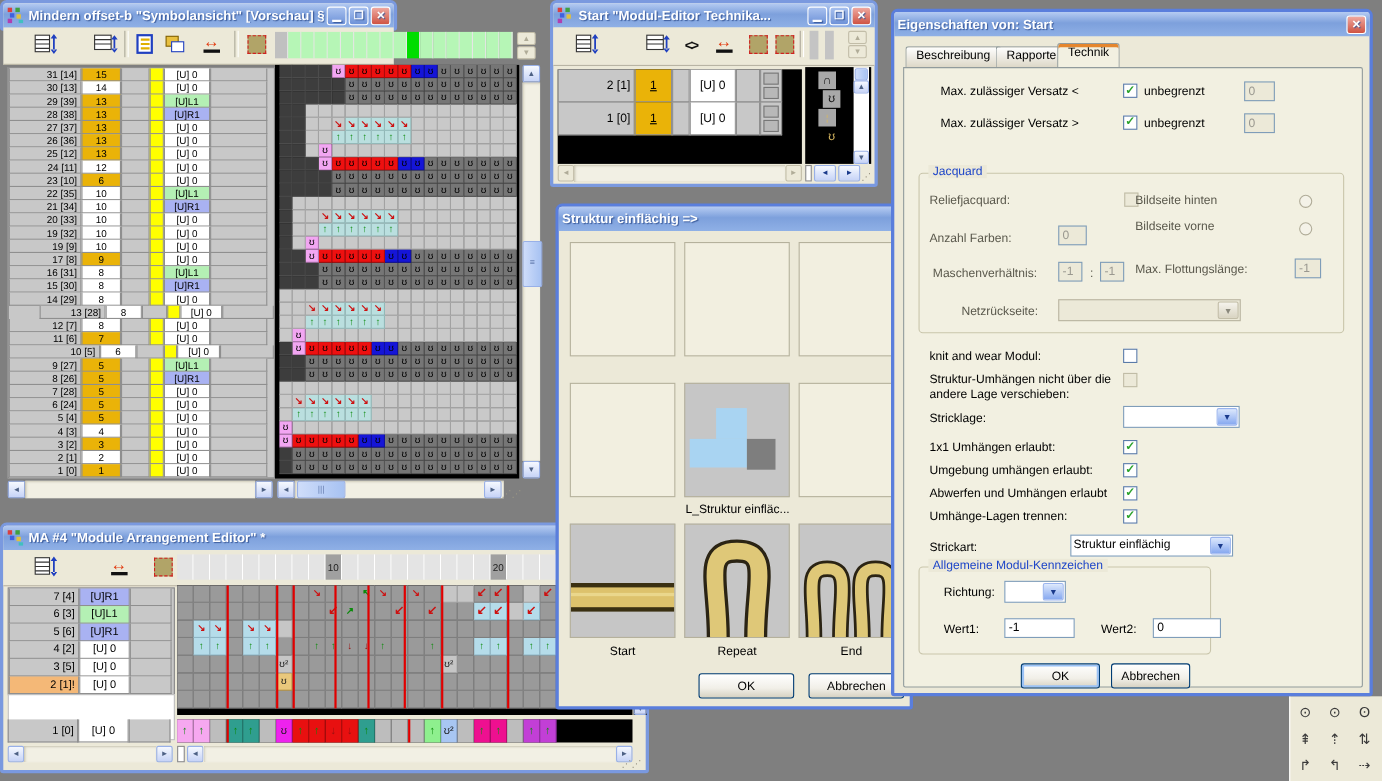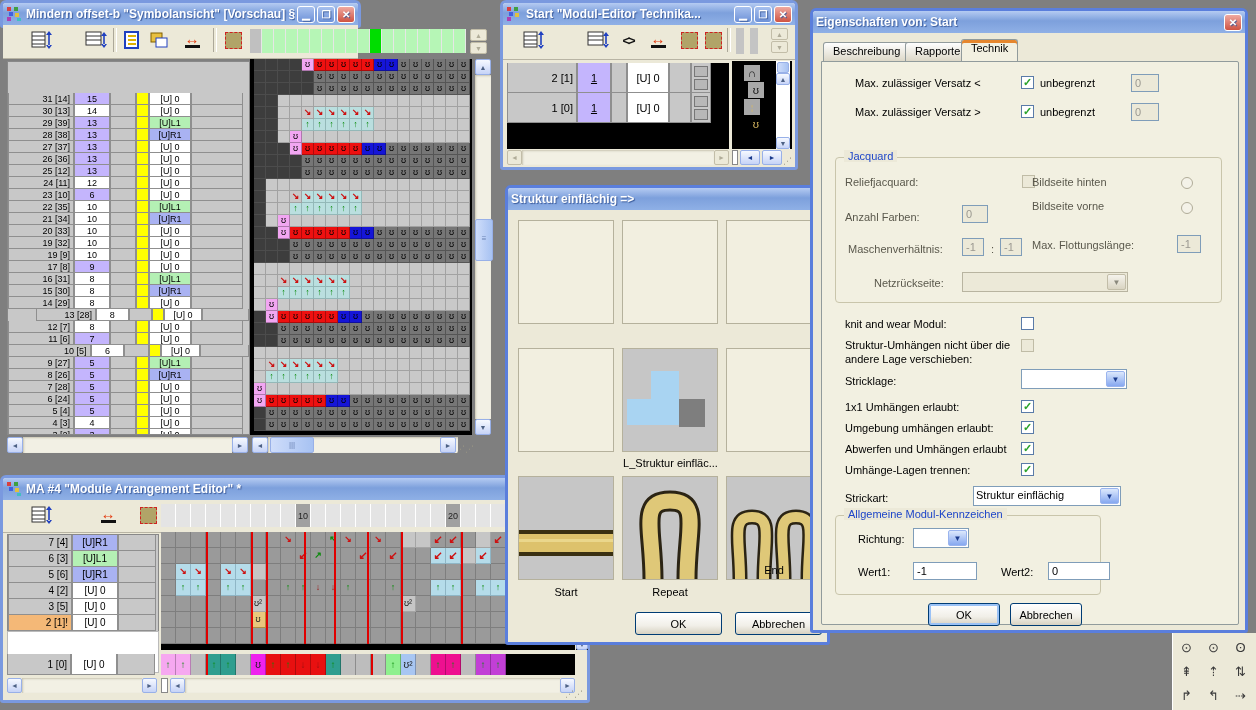--- a/index.html
+++ b/index.html
@@ -18,21 +18,21 @@
   .divider{position:absolute;top:3px;width:2px;height:24px;border-left:1px solid #aca899;border-right:1px solid #fff;}
   .olive{width:17px;height:17px;background:#b1a468;border:1px dashed #d02020;box-sizing:border-box;}
   .redarrow{color:#e23b10;font-weight:bold;font-size:15px;line-height:12px;border-bottom:3px solid #111;}
   .diamond{font-weight:bold;font-size:13px;letter-spacing:-2px;color:#111;}
   
   .trow{display:flex;}
   .tcell{box-sizing:border-box;border:1px solid #8f8f8f;border-top:none;background:#c8c8c8;
     font-size:9px;display:flex;align-items:center;overflow:hidden;}
   .t-label{justify-content:flex-end;padding-right:3px;}
   .t-num{justify-content:center;background:#fff;}
-  .t-num.shade{background:#c4b5fd;}
+  .t-num.shade{background:#eab308;}
   .t-yellow{background:#ffff00;}
   .t-val{justify-content:center;background:#fff;}
   .t-val.L1{background:#b4f0b4;}
   .t-val.R1{background:#a9b2f2;}
   .t-orange{background:#f4b877;}
   
   .gridbox{position:absolute;background:#000;}
   .kgrid{display:grid;}
   .gcell{box-sizing:border-box;border-right:1px solid rgba(0,0,0,.28);border-bottom:1px solid rgba(0,0,0,.28);
     display:flex;align-items:center;justify-content:center;font-size:9px;line-height:1;overflow:hidden;}
@@ -179,21 +179,21 @@
         <div class="gsc"></div>
         <div class="gsc"></div>
         <div class="gsc"></div>
         <div class="gsc"></div>
         <div class="gsc"></div>
       </div>
     <span class="sbtn dis" style="position:absolute;left:467px;top:4px;width:17px;height:12px;">▲</span>
     <span class="sbtn dis" style="position:absolute;left:467px;top:17px;width:17px;height:12px;">▼</span>
   </div>
   <div id="w1-table" style="position:absolute;left:4px;top:58px;width:241px;height:372px;background:#c8c8c8;border:1px solid #888;overflow:hidden;">
-      <div class="trow" style="height: 12px; margin-top: 31px;">
+      <div class="trow" style="height: 12px;">
         <div class="tcell t-label" style="width: 66px; height: 12px;">31 [14]</div>
         <div class="tcell t-num shade" style="width: 36px; height: 12px;">15</div>
         <div class="tcell " style="width: 26px; height: 12px;"></div>
         <div class="tcell t-yellow" style="width: 13px; height: 12px;"></div>
         <div class="tcell t-val " style="width: 42px; height: 12px;">[U] 0</div>
         <div class="tcell " style="width: 52px; height: 12px;"></div>
       </div>
       <div class="trow" style="height: 12px;">
         <div class="tcell t-label" style="width: 66px; height: 12px;">30 [13]</div>
         <div class="tcell t-num" style="width: 36px; height: 12px;">14</div>
@@ -1503,21 +1503,21 @@
   <div class="thumb gray" style="left:218px;top:288px;">
     <svg width="94" height="102">
         <path d="M13,102 C13,62 4,40 25,40 C46,40 37,62 37,102" fill="none" stroke="#2b2414" stroke-width="15"></path>
         <path d="M13,102 C13,62 4,40 25,40 C46,40 37,62 37,102" fill="none" stroke="#dfc878" stroke-width="10"></path>
         <path d="M57,102 C57,62 48,40 69,40 C90,40 81,62 81,102" fill="none" stroke="#2b2414" stroke-width="15"></path>
         <path d="M57,102 C57,62 48,40 69,40 C90,40 81,62 81,102" fill="none" stroke="#dfc878" stroke-width="10"></path>
       </svg>
   </div>
   <div class="lbl" style="left:10px;top:398px;width:96px;text-align:center;">Start</div>
   <div class="lbl" style="left:114px;top:398px;width:96px;text-align:center;">Repeat</div>
-  <div class="lbl" style="left:218px;top:376px;width:96px;text-align:center;">End</div>
+  <div class="lbl" style="left:218px;top:398px;width:96px;text-align:center;">End</div>
   <div class="xpbtn" style="left:127px;top:424px;width:87px;">OK</div>
   <div class="xpbtn" style="left:227px;top:424px;width:87px;">Abbrechen</div>
 </div>
 
 <div id="corner" style="position:absolute;left:1172px;top:633px;width:84px;height:77px;background:#ece9d8;border-left:1px solid #fff;display:grid;grid-template-columns:repeat(3,27px);grid-auto-rows:24px;z-index:4;padding-top:2px;">
     <div class="cornerico">⊙</div>
     <div class="cornerico">⊙</div>
     <div class="cornerico">ʘ</div>
     <div class="cornerico">⇞</div>
     <div class="cornerico">⇡</div>

